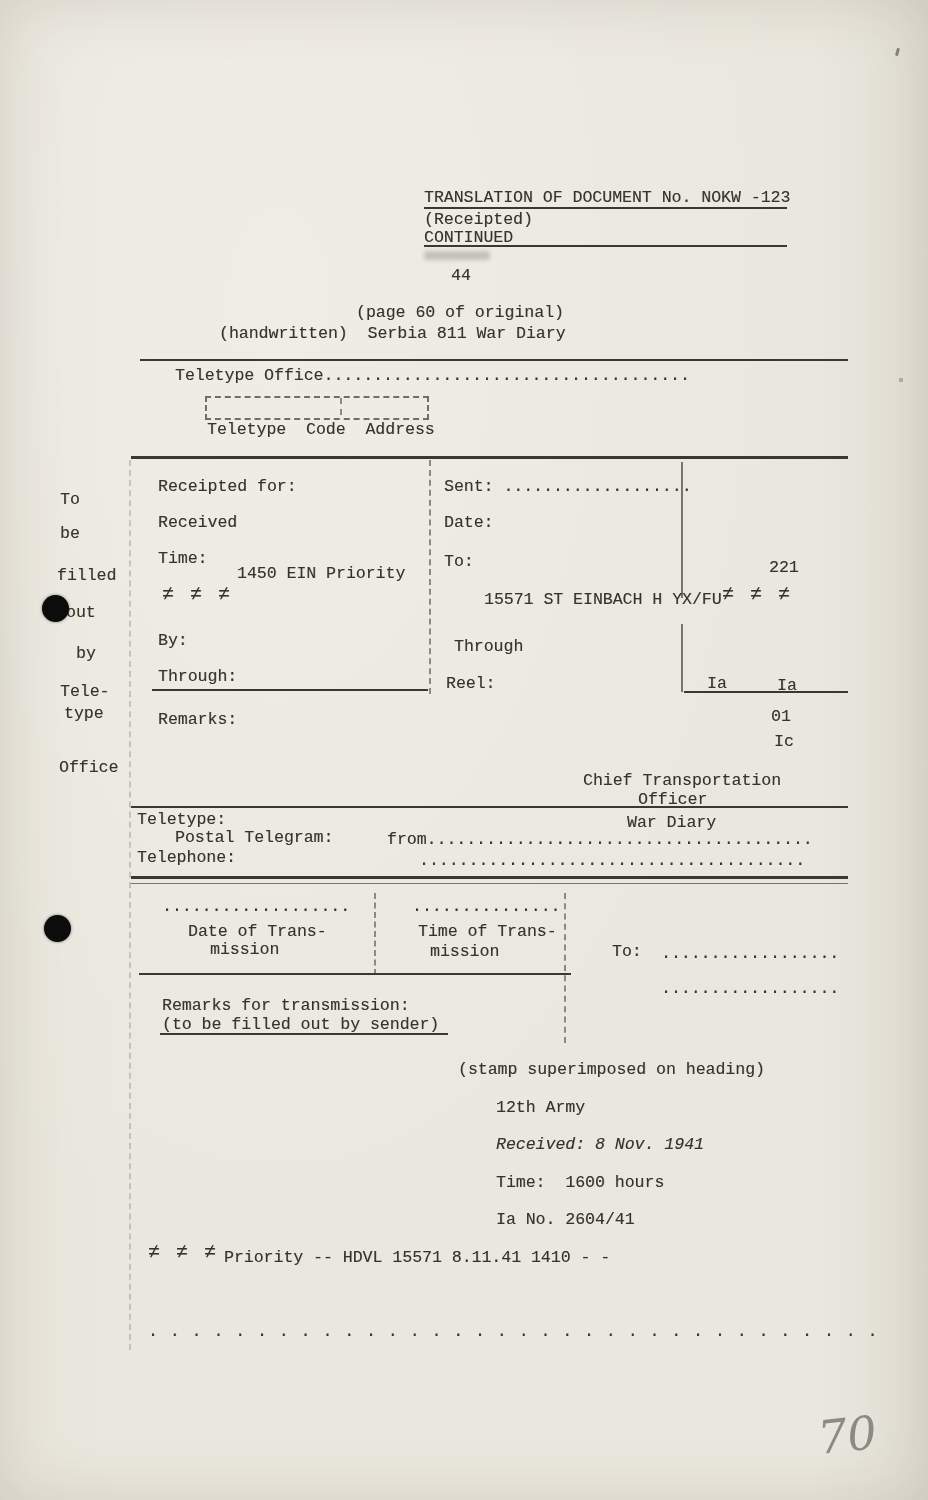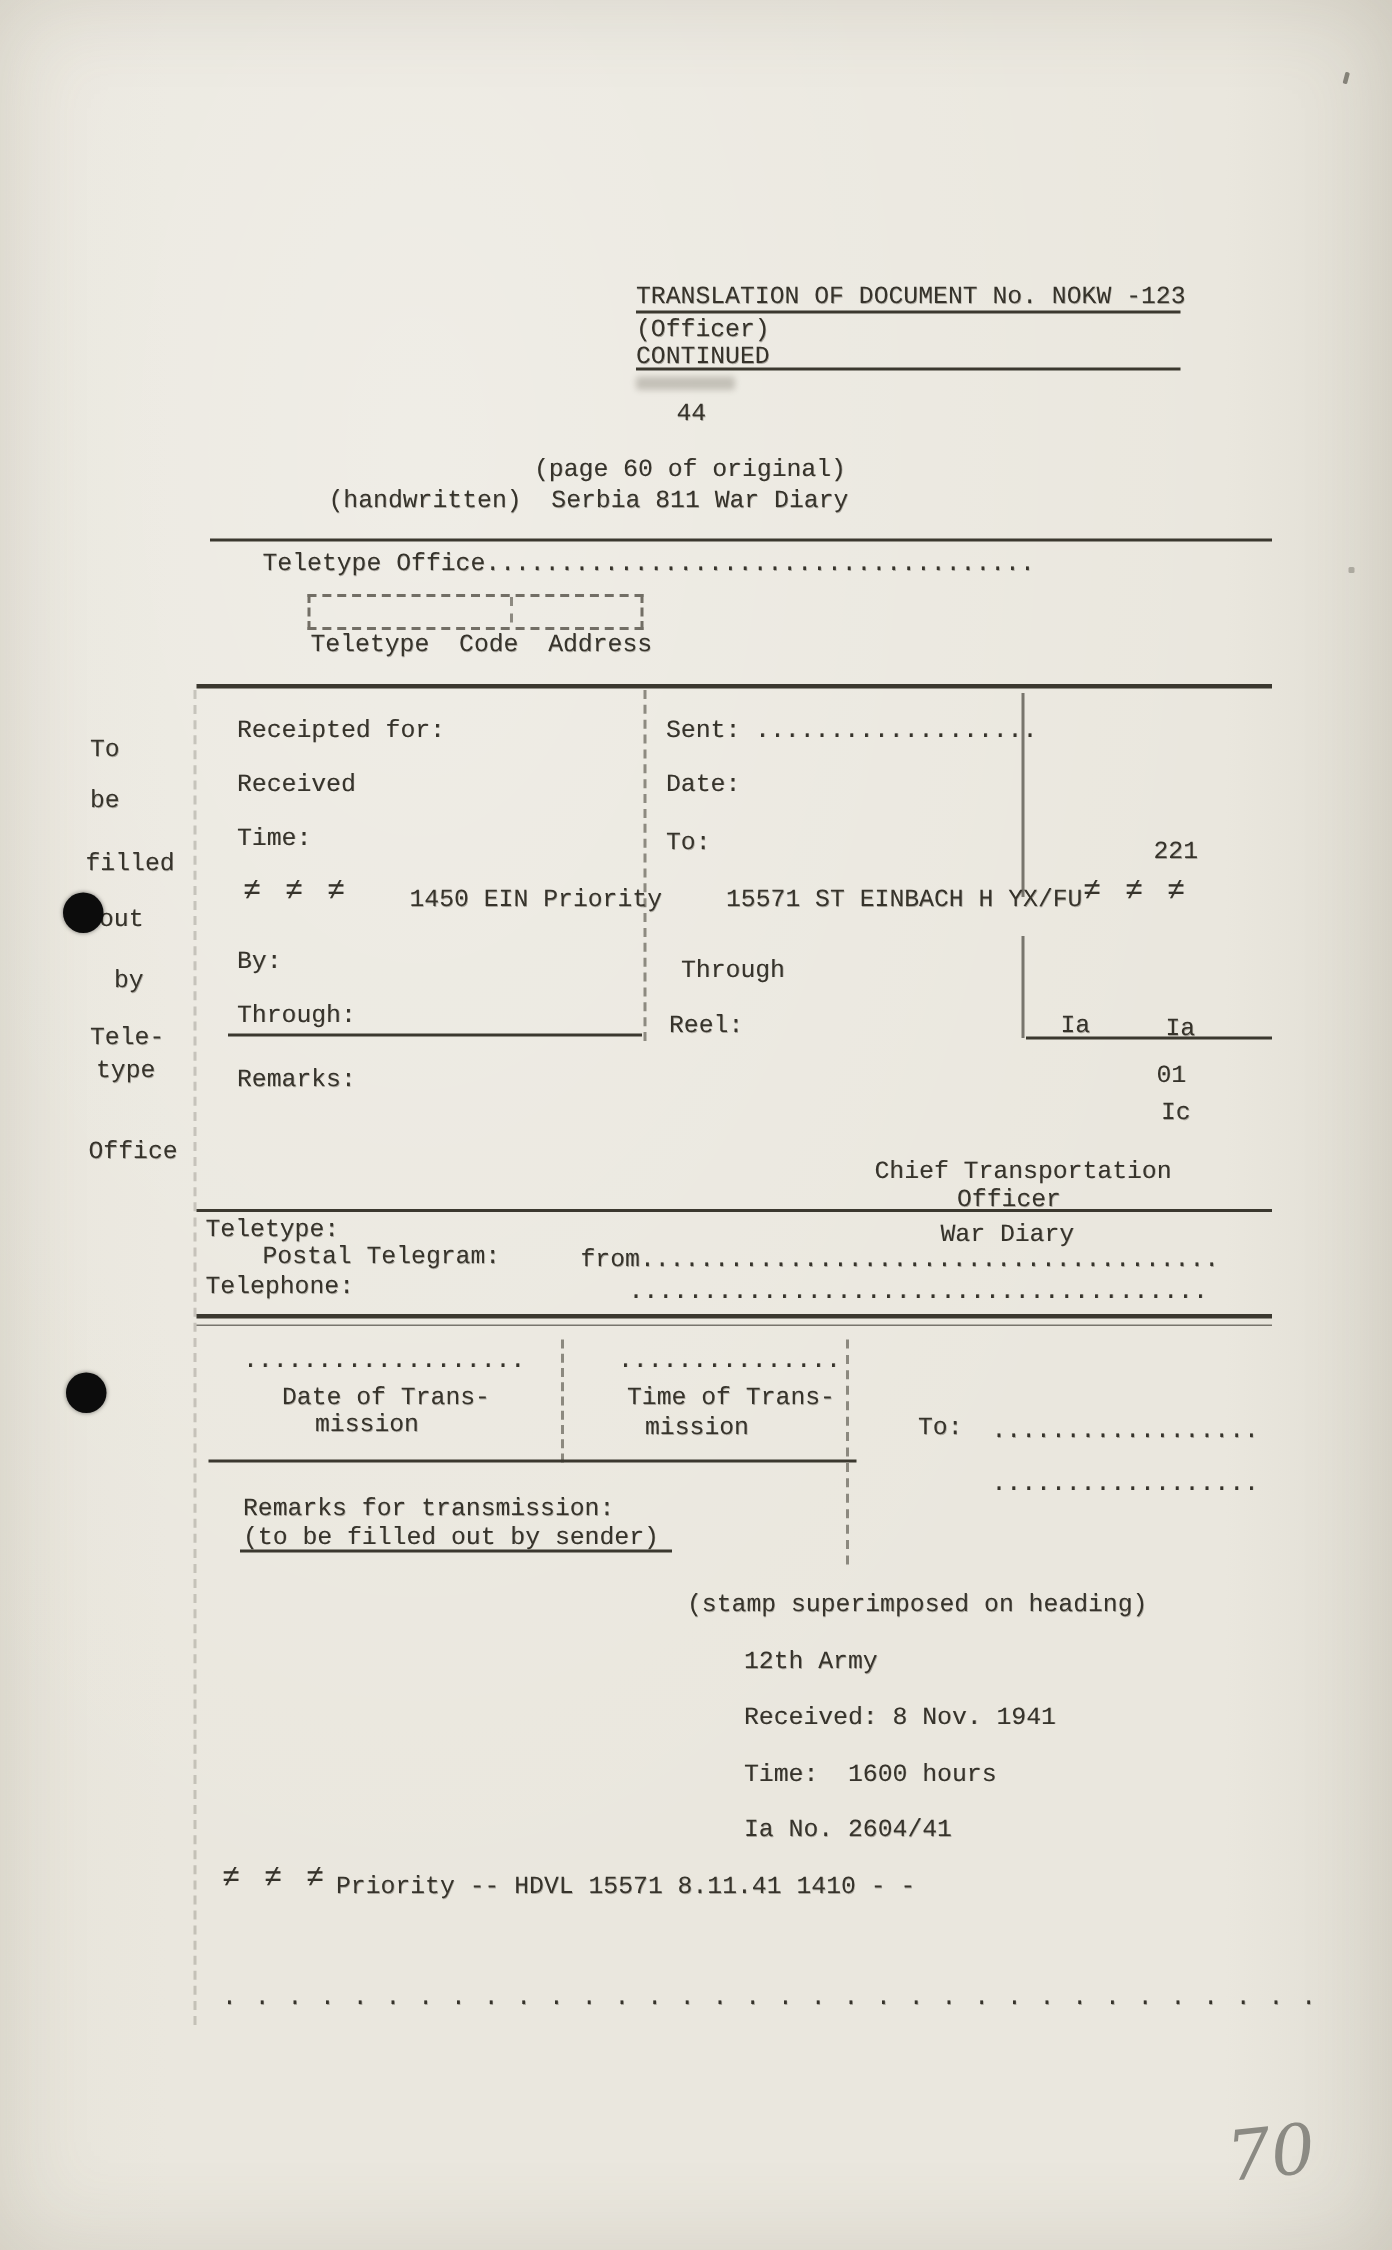--- a/index.html
+++ b/index.html
@@ -44,21 +44,21 @@
 </head>
 <body>
 
 <div class="page">
 
   <div class="speck" style="left:896px; top:48px; width:3px; height:8px; transform:rotate(15deg);"></div>
   <div class="speck" style="left:899px; top:378px; width:4px; height:4px; opacity:.3;"></div>
 
   <div class="t" style="left:424px; top:188px;">TRANSLATION OF DOCUMENT No. NOKW -123</div>
   <div class="rule" style="left:424px; top:207px; width:363px; height:2px;"></div>
-  <div class="t" style="left:424px; top:210px;">(Officer)</div>
+  <div class="t" style="left:424px; top:210px;">(Receipted)</div>
   <div class="t" style="left:424px; top:228px;">CONTINUED</div>
   <div class="rule" style="left:424px; top:245px; width:363px; height:2px;"></div>
   <div class="smudge" style="left:424px; top:251px; width:66px; height:9px;"></div>
 
   <div class="t" style="left:451px; top:266px;">44</div>
   <div class="t" style="left:356px; top:303px;">(page 60 of original)</div>
   <div class="t" style="left:219px; top:324px;">(handwritten)  Serbia 811 War Diary</div>
 
   <div class="rule" style="left:140px; top:359px; width:708px; height:2px;"></div>
   <div class="t" style="left:158px; top:366px;margin-left:17px;">Teletype Office.....................................</div>
@@ -83,21 +83,21 @@
 
   <div class="vdash" style="left:129px; top:460px; height:890px; opacity:.4; border-left-style:dashed;"></div>
   <div class="vdash" style="left:429px; top:460px; height:234px;"></div>
   <div class="rule light" style="left:681px; top:462px; width:2px; height:136px;"></div>
   <div class="rule light" style="left:681px; top:624px; width:2px; height:68px;"></div>
 
   <div class="t" style="left:158px; top:477px;">Receipted for:</div>
   <div class="t" style="left:158px; top:513px;">Received</div>
   <div class="t" style="left:158px; top:549px;">Time:</div>
   <div class="t big" style="left:162px; top:585px;">≠ ≠ ≠</div>
-  <div class="t" style="left:237px; top:590px;margin-left:36px;">1450 EIN Priority</div>
+  <div class="t" style="left:237px; top:564px;">1450 EIN Priority</div>
   <div class="t" style="left:158px; top:631px;">By:</div>
   <div class="t" style="left:158px; top:667px;">Through:</div>
   <div class="rule" style="left:152px; top:689px; width:276px; height:2px;"></div>
   <div class="t" style="left:158px; top:710px;">Remarks:</div>
 
   <div class="t" style="left:444px; top:477px;">Sent: ...................</div>
   <div class="t" style="left:444px; top:513px;">Date:</div>
   <div class="t" style="left:444px; top:552px;">To:</div>
   <div class="t" style="left:769px; top:558px;">221</div>
   <div class="t" style="left:484px; top:590px;">15571 ST EINBACH H YX/FU</div>
@@ -139,21 +139,21 @@
 
   <div class="rule" style="left:139px; top:973px; width:432px; height:2px;"></div>
   <div class="t" style="left:661px; top:979px;">..................</div>
 
   <div class="t" style="left:162px; top:996px;">Remarks for transmission:</div>
   <div class="t" style="left:162px; top:1015px;text-align:right;">(to be filled out by sender)</div>
   <div class="rule" style="left:160px; top:1033px; width:288px; height:2px;"></div>
 
   <div class="t" style="left:458px; top:1060px;">(stamp superimposed on heading)</div>
   <div class="t" style="left:496px; top:1098px;">12th Army</div>
-  <div class="t" style="left:496px; top:1135px;">Received: 8 Nov. 1941</div>
+  <div class="t" style="left:496px; top:1135px;font-style:italic;">Received: 8 Nov. 1941</div>
   <div class="t" style="left:496px; top:1173px;">Time:  1600 hours</div>
   <div class="t" style="left:496px; top:1210px;">Ia No. 2604/41</div>
 
   <div class="t big" style="left:148px; top:1243px;">≠ ≠ ≠</div>
   <div class="t" style="left:224px; top:1248px;">Priority -- HDVL 15571 8.11.41 1410 - -</div>
   <div class="t" style="left:148px; top:1322px; word-spacing:2px;">. . . . . . . . . . . . . . . . . . . . . . . . . . . . . . . . . .</div>
 
   <div class="hw" style="left:818px; top:1408px;">70</div>
 
 </div>

